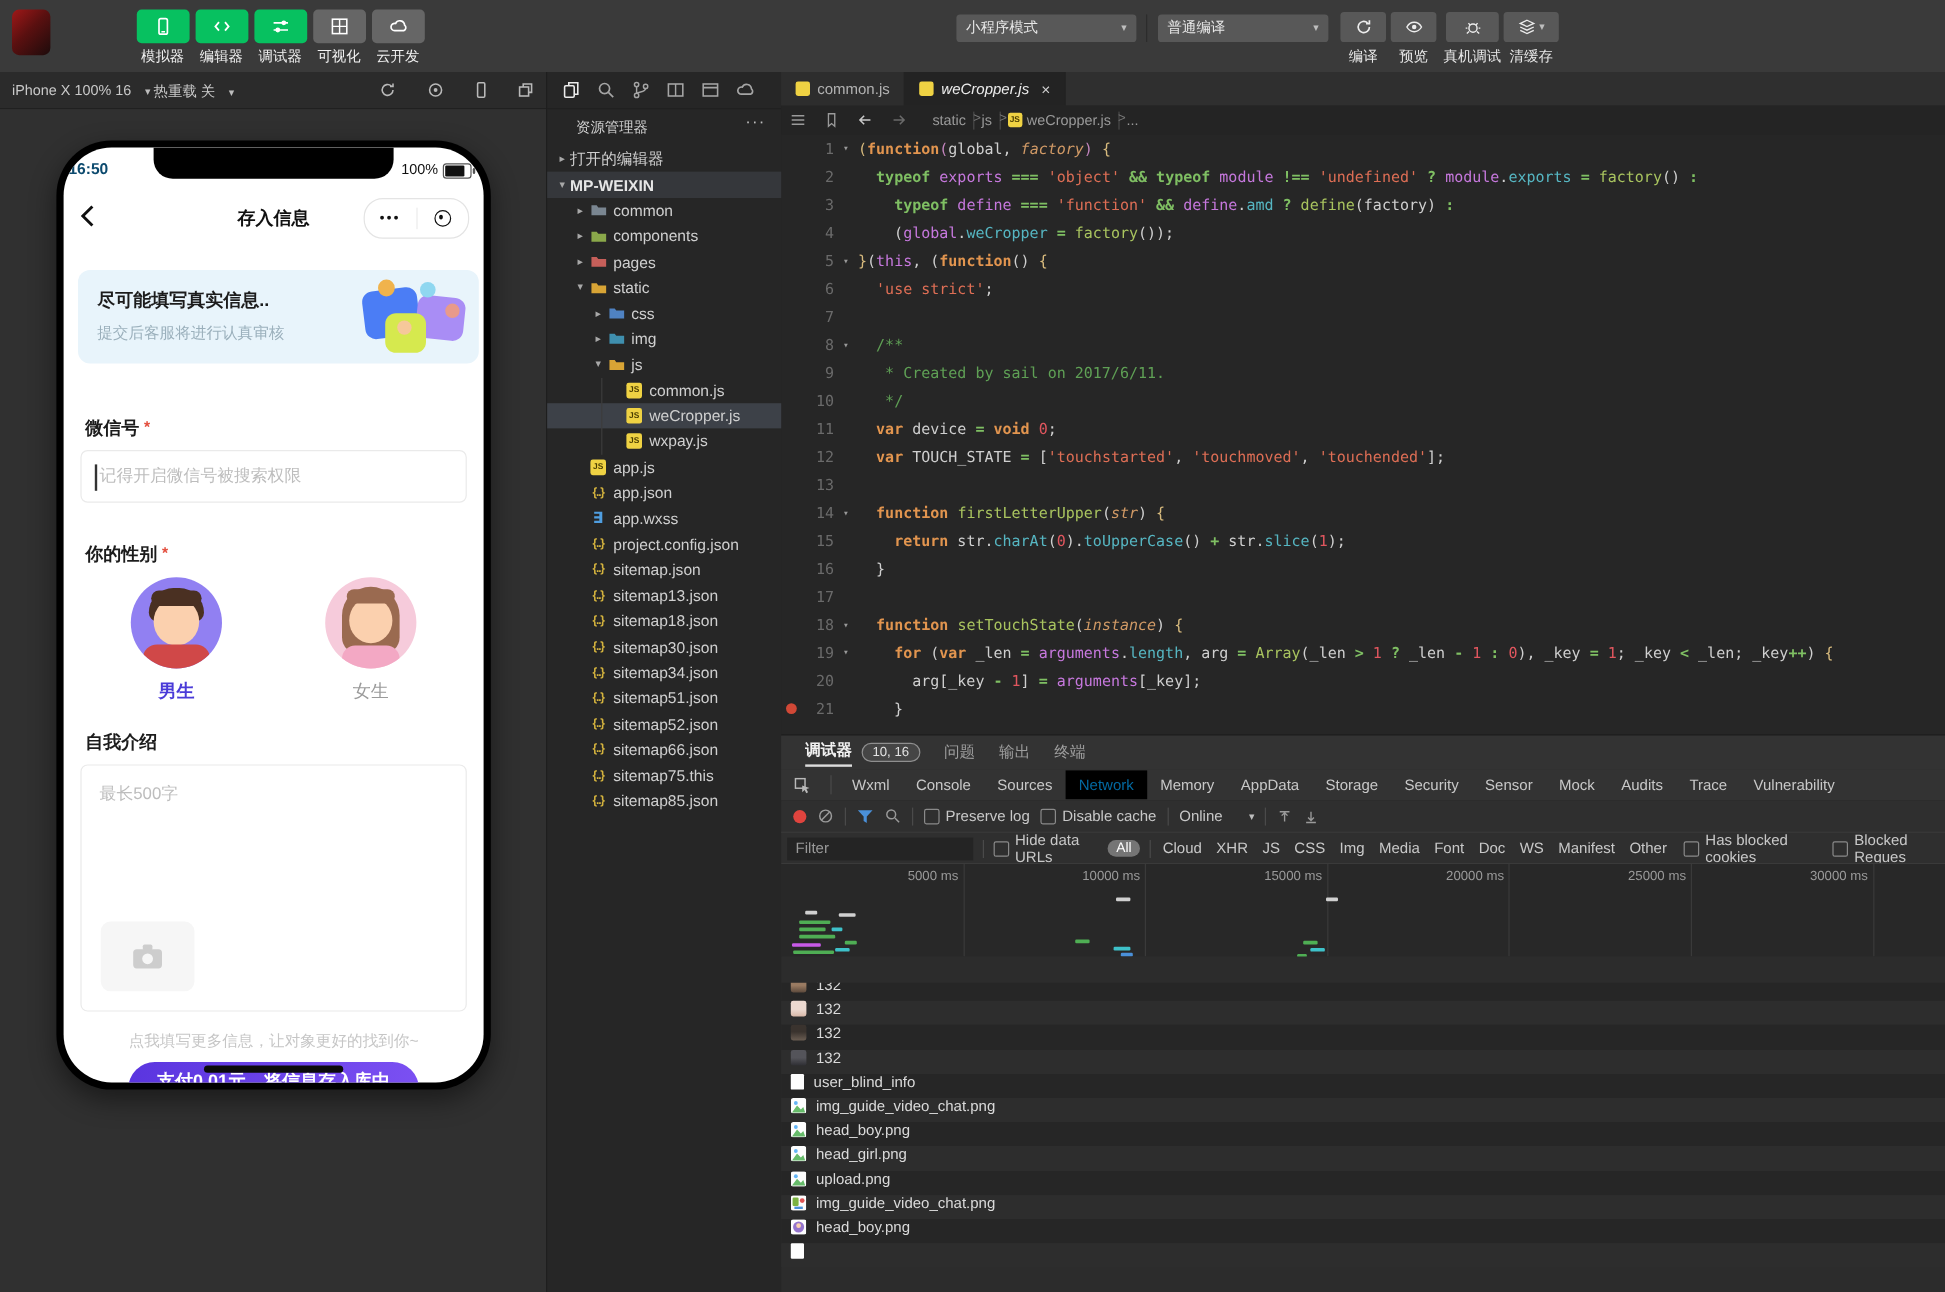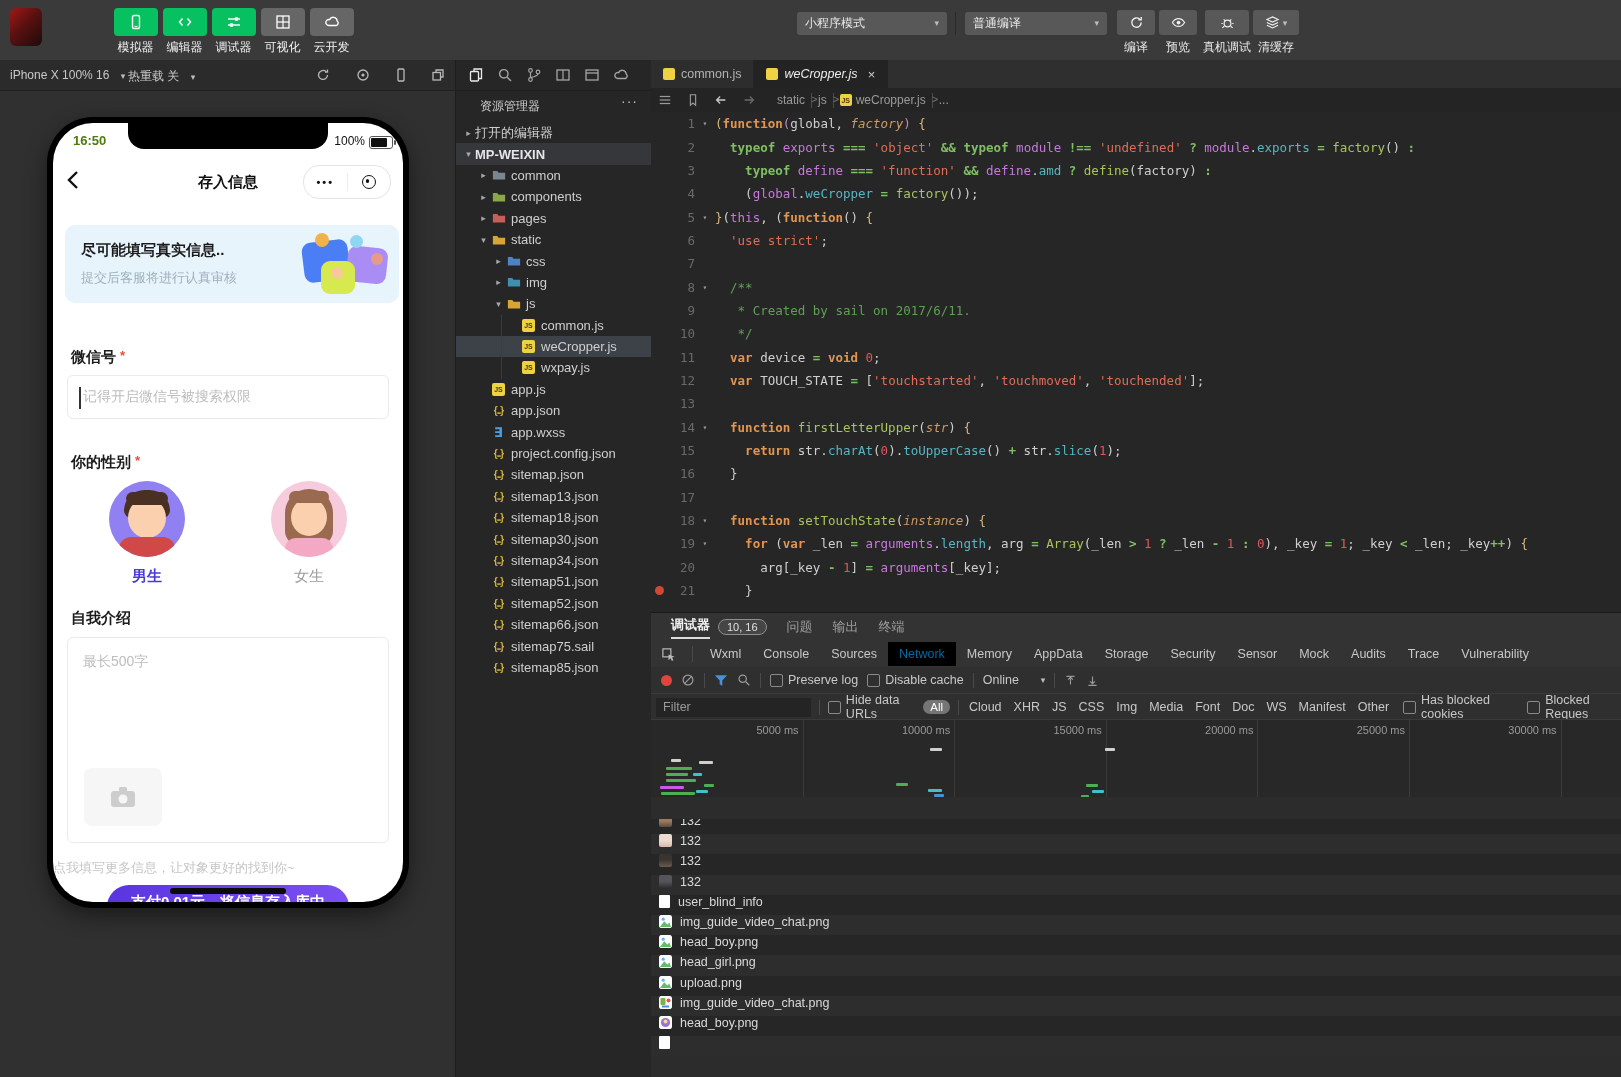--- a/index.html
+++ b/index.html
@@ -24,21 +24,21 @@
   .albl{position:absolute;top:39px;font-size:12px;color:#e8e8e8;text-align:center;white-space:nowrap}
   
   #devicebar{position:absolute;left:0;top:60px;width:455px;height:30px;background:#2b2b2b;border-bottom:1px solid #202020}
   .dtext{position:absolute;top:8px;font-size:12px;color:#c9c9c9;white-space:nowrap}
   #devicebar .icn{position:absolute;top:7px}
   
   #simpanel{position:absolute;left:0;top:91px;width:455px;height:986px;background:#303030}
   #phone{position:absolute;left:47px;top:26px;width:362px;height:791px;background:#000;border-radius:46px;box-shadow:0 8px 22px rgba(0,0,0,.45)}
   #screen{position:absolute;left:6px;top:6px;width:350px;height:779px;background:#fff;border-radius:40px;overflow:hidden}
   #notch{position:absolute;left:75px;top:0;width:200px;height:26px;background:#000;border-radius:0 0 16px 16px}
-  #ph-time{position:absolute;left:20px;top:10px;font-size:13px;font-weight:bold;color:#4d7c0f}
+  #ph-time{position:absolute;left:4px;top:10px;font-size:13px;font-weight:bold;color:#0c4a6e}
   #ph-batt-t{position:absolute;right:38px;top:11px;font-size:12px;color:#111}
   #ph-batt{position:absolute;right:10px;top:13px;width:22px;height:11px;border:1px solid #555;border-radius:3px}
   #ph-batt i{position:absolute;left:1px;top:1px;bottom:1px;width:16px;background:#111;border-radius:1px}
   #ph-batt u{position:absolute;right:-4px;top:3px;width:2px;height:5px;background:#555;border-radius:1px}
   #ph-back{position:absolute;left:12px;top:46px}
   #ph-title{position:absolute;left:0;right:0;top:50px;text-align:center;font-size:15px;font-weight:bold;color:#111}
   #capsule{position:absolute;right:12px;top:42px;width:86px;height:32px;border:1px solid #e4e4e4;border-radius:16px;background:#fff;display:flex;align-items:center}
   #cap-dots{flex:1;text-align:center;color:#111;font-size:11px;letter-spacing:2px;font-weight:bold}
   #cap-sep{width:1px;height:18px;background:#ececec}
   #cap-rec{flex:1;display:flex;justify-content:center}
@@ -50,21 +50,21 @@
   #illu{position:absolute;right:10px;top:6px;width:88px;height:66px}
   .ib{position:absolute;border-radius:9px}
   .flabel{position:absolute;font-size:15px;font-weight:bold;color:#1c1c1c}
   .req{color:#e34d3c;font-size:13px;margin-left:4px;vertical-align:top}
   .inbox{position:absolute;border:1px solid #eaeaea;border-radius:6px;background:#fff}
   .ph-place{position:absolute;font-size:14px;color:#bdbdbd}
   #txtcaret{position:absolute;left:11px;top:11px;width:1.5px;height:22px;background:#333}
   .avwrap{position:absolute;width:76px;height:76px;border-radius:50%;overflow:hidden}
   .avlbl{position:absolute;width:76px;text-align:center;font-size:15px}
   #photo-box{position:absolute;left:16px;top:130px;width:78px;height:58px;background:#f6f6f6;border-radius:8px;display:flex;align-items:center;justify-content:center}
-  #hint{position:absolute;left:0;right:0;top:736px;font-size:13px;color:#c6c6c6}
+  #hint{position:absolute;left:0;right:0;top:736px;text-align:center;font-size:13px;color:#c6c6c6}
   #paybtn{position:absolute;left:54px;top:762px;width:242px;height:44px;border-radius:24px;
           background:linear-gradient(90deg,#5a35df,#7b50f2);color:#fff;font-size:15px;font-weight:bold;text-align:center;line-height:34px}
   #homebar{position:absolute;left:117px;top:765px;width:116px;height:6px;background:#0b0b0b;border-radius:3px}
   
   #explorer{position:absolute;left:455px;top:60px;width:196px;height:1017px;background:#262626;border-left:1px solid #1e1e1e;border-right:1px solid #1e1e1e}
   #activity{position:absolute;left:0;top:0;width:100%;height:31px;display:flex;align-items:center;gap:13px;padding-left:12px;border-bottom:1px solid #202020;box-sizing:border-box}
   #exp-head{position:absolute;left:0;top:31px;width:100%;height:26px}
   #exp-title{position:absolute;left:24px;top:7px;font-size:12px;color:#cfcfcf}
   #exp-menu{position:absolute;right:14px;top:2px;font-size:14px;color:#bdbdbd;letter-spacing:1px}
   #tree{position:absolute;left:0;top:62px;width:100%}
@@ -580,21 +580,21 @@
           <span class="ticon">
             <span class="jsonico">{..}</span>
           </span>
           <span>sitemap66.json</span>
         </div>
         <div class="trow" style="padding-left: 21px;">
           <span class="chev"></span>
           <span class="ticon">
             <span class="jsonico">{..}</span>
           </span>
-          <span>sitemap75.sail</span>
+          <span>sitemap75.this</span>
         </div>
         <div class="trow" style="padding-left: 21px;">
           <span class="chev"></span>
           <span class="ticon">
             <span class="jsonico">{..}</span>
           </span>
           <span>sitemap85.json</span>
         </div>
         <div id="guide" style="top: 192.6px; height: 64.2px;"></div>
       </div>

